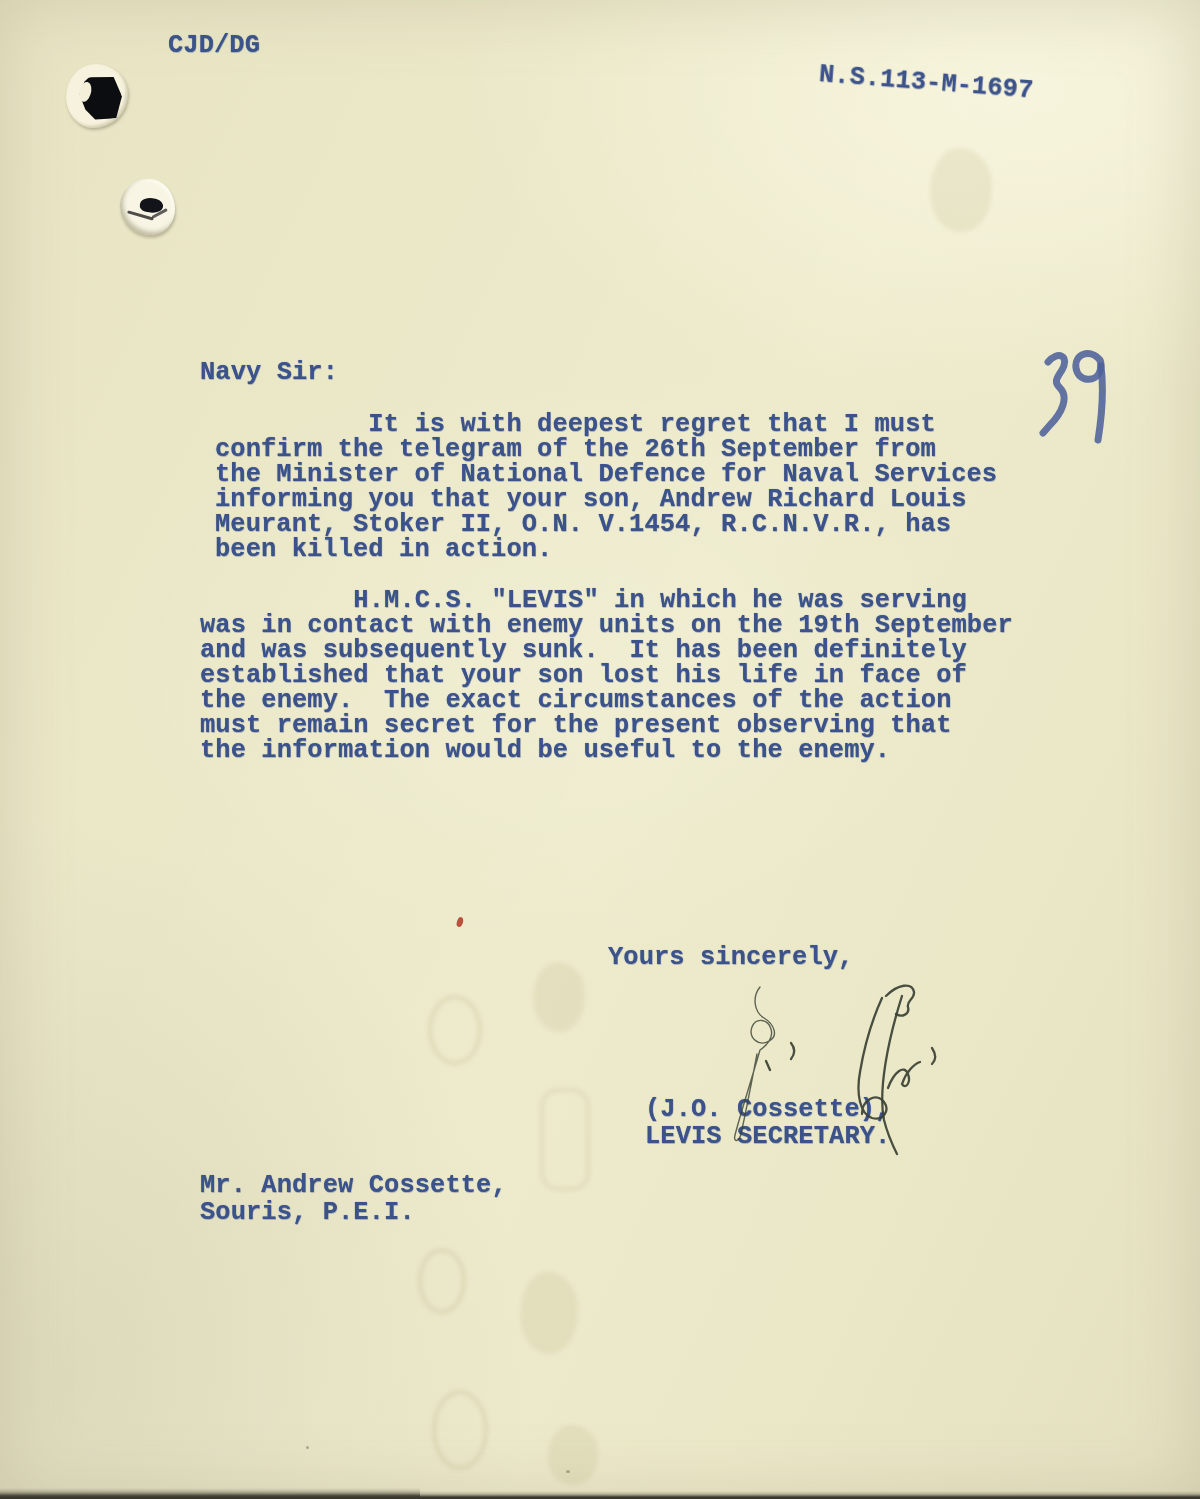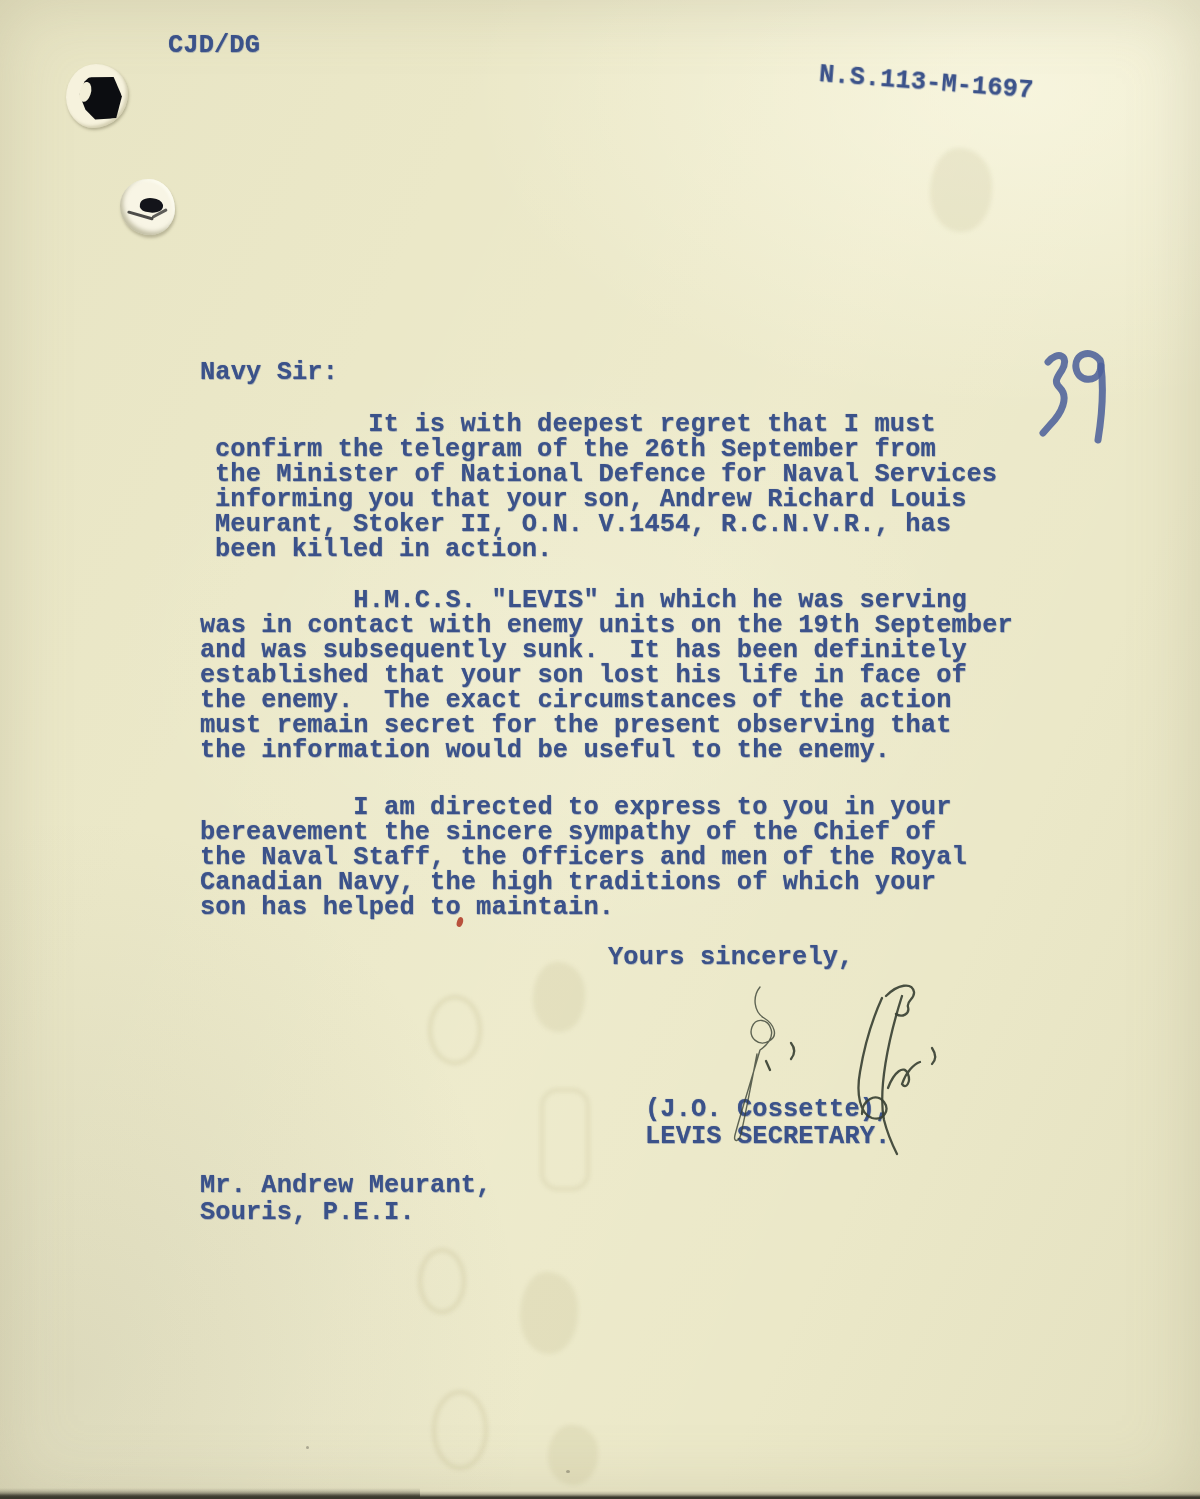--- a/index.html
+++ b/index.html
@@ -122,29 +122,24 @@
 informing you that your son, Andrew Richard Louis
 Meurant, Stoker II, O.N. V.1454, R.C.N.V.R., has
 been killed in action.</div>
   <div class="typed para2">          H.M.C.S. "LEVIS" in which he was serving
 was in contact with enemy units on the 19th September
 and was subsequently sunk.  It has been definitely
 established that your son lost his life in face of
 the enemy.  The exact circumstances of the action
 must remain secret for the present observing that
 the information would be useful to the enemy.</div>
-  <div class="typed para3">          I am directed to express to you in your
-bereavement the sincere sympathy of the Chief of
-the Naval Staff, the Officers and men of the Royal
-Canadian Navy, the high traditions of which your
-son has helped to maintain.</div>
   <div class="typed valediction">Yours sincerely,</div>
   <div class="typed signer-name">(J.O. Cossette),</div>
   <div class="typed signer-title">LEVIS SECRETARY.</div>
-  <div class="typed recipient">Mr. Andrew Meurant,
+  <div class="typed recipient">Mr. Andrew Cossette,
 Souris, P.E.I.</div>
 
   <svg class="sig-svg" viewBox="660 960 340 210">
     <path class="thin" d="M 760,987 C 752,997 754,1012 764,1018 C 774,1024 779,1036 769,1041 C 759,1047 748,1038 752,1027 C 756,1017 768,1019 771,1029 C 774,1038 766,1046 760,1050 C 752,1078 741,1112 735,1135 C 733,1143 739,1142 741,1134 C 746,1112 752,1080 757,1054"></path>
     <path d="M 791,1043 C 795,1048 795,1054 791,1059"></path>
     <path d="M 766,1061 L 770,1070"></path>
     <path d="M 886,996 C 898,984 912,982 914,992 C 915,999 906,1001 908,1007 C 910,1014 902,1018 896,1014"></path>
     <path d="M 882,998 C 872,1020 864,1048 860,1072 C 856,1094 860,1114 872,1118 C 884,1121 890,1110 884,1102 C 876,1092 862,1100 862,1114"></path>
     <path d="M 888,1088 C 894,1072 904,1064 908,1074 C 911,1082 906,1090 902,1084 C 906,1072 914,1064 920,1062"></path>
     <path d="M 932,1048 C 936,1054 936,1060 932,1064"></path>

